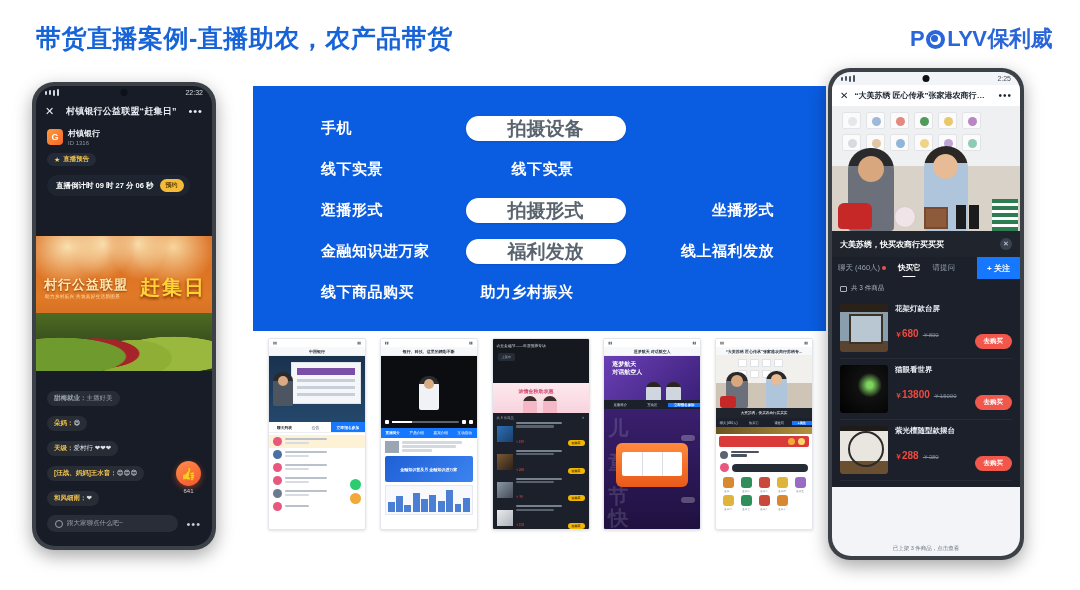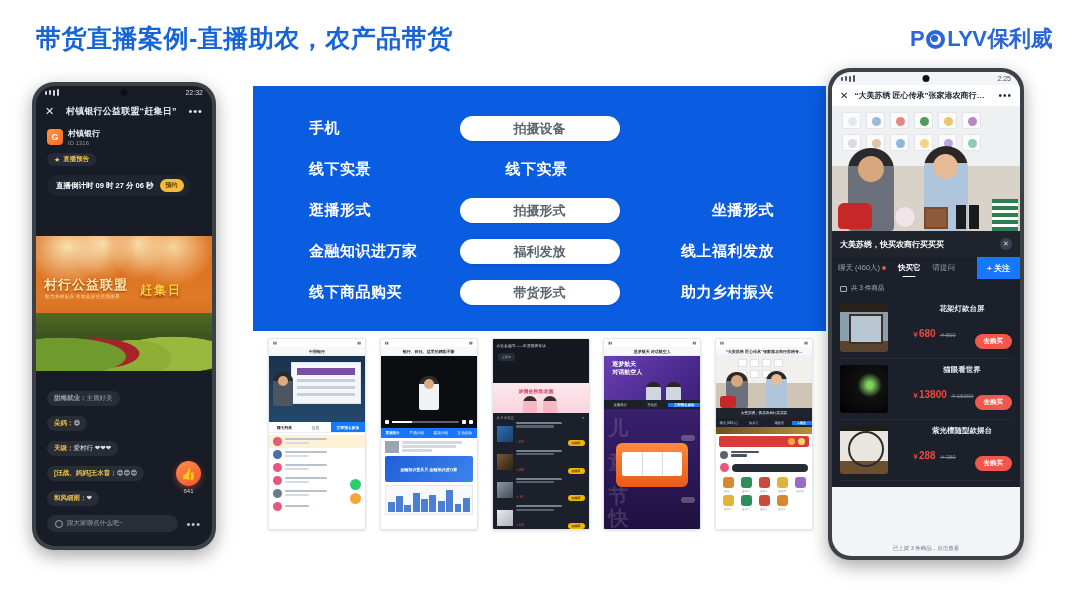--- a/index.html
+++ b/index.html
@@ -32,37 +32,37 @@
     width:7px;height:7px;background:#2a66d9;border-radius:50%;
   }
   .brand-cn { color:#2a66d9; }
 
   
   .blue-panel {
     position: absolute; left: 253px; top: 86px;
     width: 573px; height: 245px;
     background: #0a5ce0;
   }
-  .panel-rows { padding: 22px 0 0 0; }
+  .panel-rows { padding: 22px 0 0 12px; }
   .panel-row {
     display: grid; grid-template-columns: 1fr 160px 1fr;
     align-items: center; height: 41px; margin-bottom: 0;
   }
   .cell-left {
     color: #ffffff; font-size: 15px; font-weight: bold;
     padding-left: 56px; text-align: left; letter-spacing: .5px;
   }
   .cell-right {
     color: #ffffff; font-size: 15px; font-weight: bold;
     padding-right: 52px; text-align: right; letter-spacing: .5px;
   }
   .pill {
     background: #ffffff; color: #5a646e;
     border-radius: 999px; height: 25px; line-height: 25px;
-    text-align: center; font-size: 13px; font-weight: bold;
+    text-align: center; font-size: 19px; font-weight: bold;
     box-shadow: 0 1px 2px rgba(0,0,0,.12);
   }
 
   
   .feature-bar {
     position: absolute; left: 262px; top: 538px; width: 556px;
     display: flex; justify-content: space-between; align-items: center;
   }
   .feature-btn {
     background: #1a5fd6; color: #ffffff;
@@ -137,21 +137,21 @@
       radial-gradient(ellipse at 38% 6%, rgba(255,244,200,.8), transparent 20%),
       radial-gradient(ellipse at 58% 6%, rgba(255,244,200,.8), transparent 20%),
       radial-gradient(ellipse at 78% 8%, rgba(255,240,190,.8), transparent 22%),
       linear-gradient(180deg,#d96a1e 0%, #e07a27 45%, #b85418 100%);
   }
   .lp-banner-cn {
     position:absolute; left:8px; top:40px; font-size:13px; font-weight:bold;
     color:#ffe9b0; text-shadow:0 1px 2px rgba(120,40,0,.8); letter-spacing:1px;
   }
   .lp-banner-gold {
-    position:absolute; left:104px; top:46px; font-size:12px; font-weight:bold;
+    position:absolute; left:104px; top:38px; font-size:20px; font-weight:bold;
     color:#ffd23a; text-shadow:0 2px 3px rgba(120,40,0,.9); letter-spacing:2px;
   }
   .lp-banner-sub {
     position:absolute; left:9px; top:58px; font-size:4.5px; color:#ffe1ab; letter-spacing:.4px;
   }
   .lp-veg {
     position:absolute; left:0; bottom:0; width:100%; height:58px;
     background:
       radial-gradient(ellipse at 14% 75%, #6f9b2e 0 30%, transparent 31%),
       radial-gradient(ellipse at 34% 70%, #a6232a 0 26%, transparent 27%),
@@ -297,22 +297,22 @@
   }
   .rp-goods-head {
     background:#1b202a; color:#aab3c0; font-size:6.5px;
     padding:5px 8px; display:flex; align-items:center; gap:4px;
   }
   .rp-goods-head .bagicon{
     width:7px;height:6px;border:1px solid #aab3c0;border-radius:1px;display:inline-block;
   }
   .rp-goods { background:#1b202a; padding: 0 8px 6px; }
   .goods-item {
-    display:flex; gap:24px; padding: 6px 0; border-bottom:1px solid rgba(255,255,255,.05);
-    position:relative; min-height:52px;text-align:center;
+    display:flex; gap:7px; padding: 6px 0; border-bottom:1px solid rgba(255,255,255,.05);
+    position:relative; min-height:52px;
   }
   .goods-thumb { width:48px;height:48px;border-radius:3px;flex:none; overflow:hidden;}
   .gt1 { background: linear-gradient(180deg,#2a2218 0 16%, #8a9fae 16% 78%, #5a4430 78% 100%); position:relative;}
   .gt1::after{content:"";position:absolute;left:9px;top:10px;width:30px;height:26px;border:2px solid #3c3226;background:#b9c7d2;}
   .gt2 { background: radial-gradient(circle at 62% 42%, #7fd45f 0 7%, #111 30%, #000 100%); }
   .gt3 { background: linear-gradient(180deg,#1f1c18 0 10%, #e9e6df 10% 72%, #6b4f31 72% 100%); position:relative;}
   .gt3::after{content:"";position:absolute;left:8px;top:5px;width:32px;height:32px;border-radius:50%;border:2px solid #2b2b2b;}
   .goods-info { flex:1; min-width:0; }
   .goods-name { color:#e7ebf1; font-size:7.5px; font-weight:bold; margin-bottom:14px;
     white-space:nowrap; overflow:hidden; text-overflow:ellipsis;}
@@ -507,21 +507,20 @@
       </div>
 
       <div class="panel-row">
         <div class="cell-left">金融知识进万家</div>
         <div class="pill">福利发放</div>
         <div class="cell-right">线上福利发放</div>
       </div>
 
       <div class="panel-row">
         <div class="cell-left">线下商品购买</div>
-        <div class="pill">带货形式</div>
         <div class="cell-right">助力乡村振兴</div>
       </div>
 
     </div>
   </div>
 
   <div class="phone" id="phone-left">
     <div class="phone-screen">
       <div class="notch"></div>
       <div class="status-bar">

